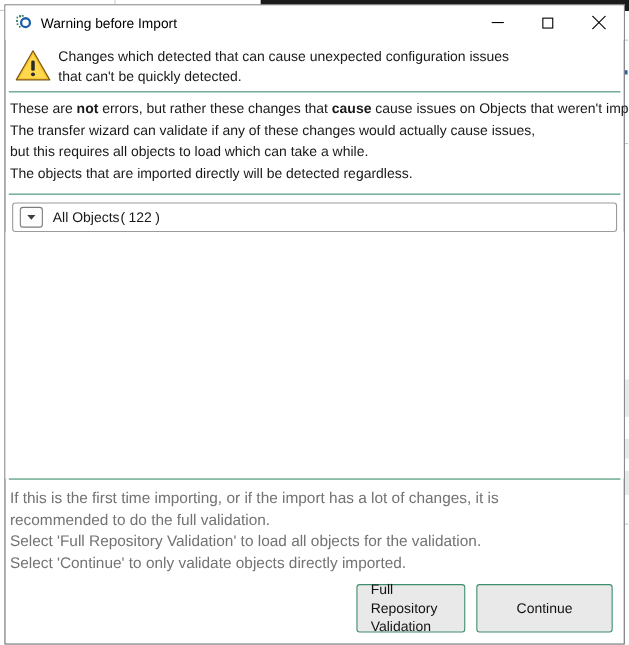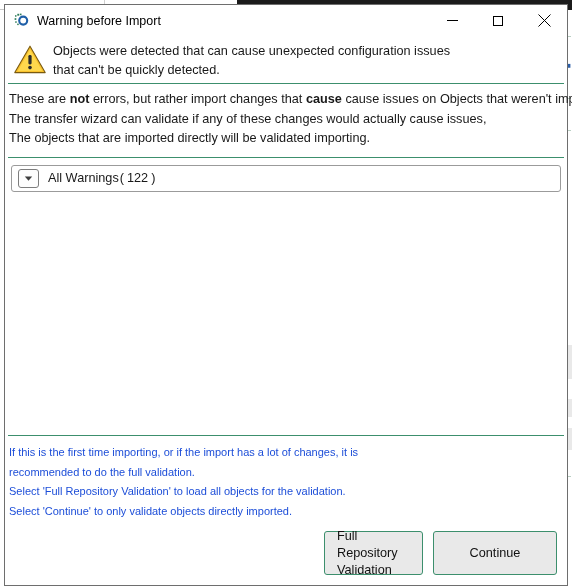--- a/index.html
+++ b/index.html
@@ -236,23 +236,23 @@
   
   .rule-green3 {
     height: 0;
     border-top: 1px solid #3c8f6d;
     margin: 0 3px;
   }
   .footer-text {
     padding: 7px 4px 0 4px;
   }
   .footer-text div {
-    font-size: 11px;
+    font-size: 14px;
     line-height: 19.5px;
-    color: #1d4ed8;
+    color: #737373;
     white-space: nowrap;
   }
   .footer-actions {
     height: 64px;
     display: flex;
     align-items: center;
     justify-content: flex-end;
     padding-right: 10px;
     gap: 10px;
     margin-left: 16px;
@@ -345,40 +345,41 @@
   <div class="header-warning">
     <div class="warn-icon">
       <svg width="34" height="31" viewBox="0 0 34 31">
         <path d="M17 2.2 L32.2 28.6 L1.8 28.6 Z" fill="#f9c22e" stroke="#7a5a10" stroke-width="1.1" stroke-linejoin="round"></path>
         <path d="M17 5.6 L29.2 26.9 L4.8 26.9 Z" fill="#ffd84d"></path>
         <rect x="15.4" y="11" width="3.2" height="9.4" rx="1.3" fill="#2b2b2b"></rect>
         <circle cx="17" cy="23.6" r="1.8" fill="#2b2b2b"></circle>
       </svg>
     </div>
     <div class="warn-lines">
-      <div>Objects were detected that can cause unexpected configuration issues</div>
+      <div>Changes which detected that can cause unexpected configuration issues</div>
       <div>that can't be quickly detected.</div>
     </div>
   </div>
   <div class="rule-green"></div>
 
   <div class="body-para">
-    <div><span>These are </span><b>not</b><span> errors, but rather import changes that </span><b>cause</b><span> cause issues on Objects that weren't imported.</span></div>
+    <div><span>These are </span><b>not</b><span> errors, but rather these changes that </span><b>cause</b><span> cause issues on Objects that weren't imported.</span></div>
     <div>The transfer wizard can validate if any of these changes would actually cause issues,</div>
-    <div>The objects that are imported directly will be validated importing.</div>
+    <div>but this requires all objects to load which can take a while.</div>
+    <div>The objects that are imported directly will be detected regardless.</div>
   </div>
   <div class="rule-green2"></div>
 
   <div class="warn-group">
     <div class="expander-btn">
       <svg width="9" height="7" viewBox="0 0 9 7">
         <path d="M0.8 1.4 L8.2 1.4 L4.5 5.8 Z" fill="#3d3d3d"></path>
       </svg>
     </div>
-    <div class="warn-group-label"><span>All Warnings</span><span class="paren">(</span><span class="count">122</span><span class="paren">)</span></div>
+    <div class="warn-group-label"><span>All Objects</span><span class="paren">(</span><span class="count">122</span><span class="paren">)</span></div>
   </div>
 
   <div class="list-area"></div>
 
   <div class="rule-green3"></div>
   <div class="footer-text">
     <div>If this is the first time importing, or if the import has a lot of changes, it is</div>
     <div>recommended to do the full validation.</div>
     <div>Select 'Full Repository Validation' to load all objects for the validation.</div>
     <div>Select 'Continue' to only validate objects directly imported.</div>

